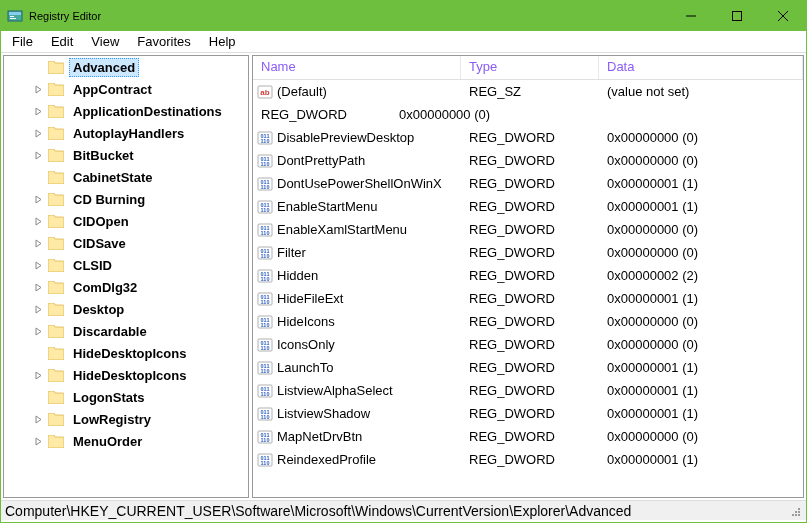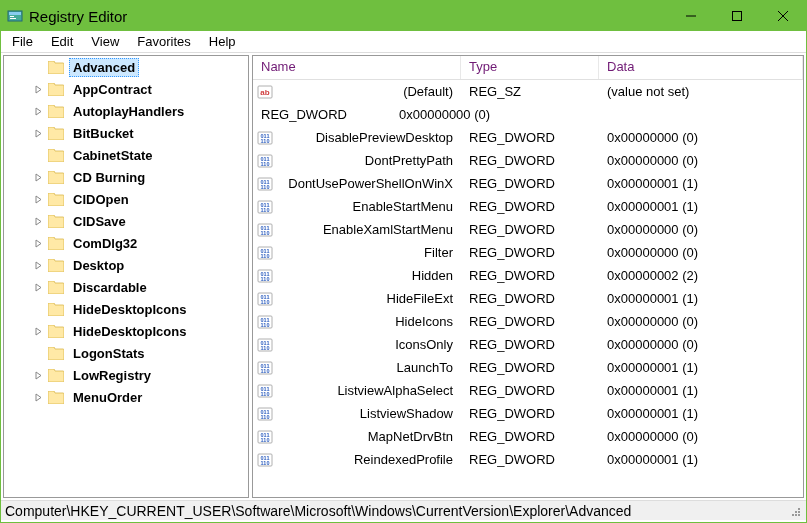--- a/index.html
+++ b/index.html
@@ -18,21 +18,21 @@
   display: flex;
   align-items: center;
   padding-left: 6px;
   color: #000;
 }
 .titlebar .app-icon {
   width: 16px; height: 16px;
   margin-right: 6px;
   display: flex; align-items: center; justify-content: center;
 }
-.titlebar .title { font-size: 15px; text-align: center; }
+.titlebar .title { font-size: 11px; text-align: center; }
 .winbtns { margin-left: auto; display: flex; }
 .winbtn {
   width: 46px; height: 30px;
   display: flex; align-items: center; justify-content: center;
   color: #000;
 }
 .menubar {
   height: 22px;
   background: #fff;
   display: flex;
@@ -106,42 +106,42 @@
   display: flex;
   height: 24px;
   background: #fff;
   border-bottom: 1px solid #e0e0e0;
   flex-shrink: 0;
 }
 .list-header-cell {
   padding: 3px 8px;
   font-size: 13px;
   border-right: 1px solid #e8e8e8;
-  color: #701a75;
+  color: #8b5cf6;
 }
 .col-name { width: 208px; }
 .col-type { width: 138px; }
 .col-data { flex: 1; }
 .list-body {
   flex: 1;
   overflow: auto;
   scrollbar-width: thin;
 }
 .list-body::-webkit-scrollbar { width: 17px; height: 17px; }
 .list-body::-webkit-scrollbar-track { background: #f0f0f0; }
 .list-body::-webkit-scrollbar-thumb { background: #cdcdcd; }
 .list-body::-webkit-scrollbar-button { background: #f0f0f0; height: 17px; width:17px;}
 .list-row {
   display: flex;
   height: 23px;
   align-items: center;
   padding: 0;
   cursor: default;
 }
-.list-row .cell { padding: 0 8px; font-size: 13px; overflow: hidden; white-space: nowrap; justify-content: space-between; }
+.list-row .cell { padding: 0 8px; font-size: 13px; overflow: hidden; white-space: nowrap; }
 .cell.col-name { display: flex; align-items: center; padding-left: 4px; }
 .val-icon {
   width: 16px; height: 16px;
   margin-right: 4px;
   flex-shrink: 0;
 }
 .statusbar {
   height: 20px;
   background: #f0f0f0;
   border-top: 1px solid #ddd;
@@ -232,20 +232,33 @@
           <span class="tree-expander">
             <svg width="9" height="9" viewBox="0 0 9 9">
               <path d="M2 1 L7 4.5 L2 8 Z" fill="none" stroke="#888" stroke-width="1"></path>
             </svg>
           </span>
           <span class="folder-icon">
             <svg width="16" height="13" viewBox="0 0 16 13">
               <path d="M0 2 L0 12 Q0 13 1 13 L15 13 Q16 13 16 12 L16 3 Q16 2 15 2 L7 2 L6 0 L1 0 Q0 0 0 1 Z" fill="#ffe9a6" stroke="#d9b64a" stroke-width="0.8"></path>
             </svg>
           </span>
+          <span class="tree-label">ApplicationDestinations</span>
+        </div>
+        <div class="tree-item">
+          <span class="tree-expander">
+            <svg width="9" height="9" viewBox="0 0 9 9">
+              <path d="M2 1 L7 4.5 L2 8 Z" fill="none" stroke="#888" stroke-width="1"></path>
+            </svg>
+          </span>
+          <span class="folder-icon">
+            <svg width="16" height="13" viewBox="0 0 16 13">
+              <path d="M0 2 L0 12 Q0 13 1 13 L15 13 Q16 13 16 12 L16 3 Q16 2 15 2 L7 2 L6 0 L1 0 Q0 0 0 1 Z" fill="#ffe9a6" stroke="#d9b64a" stroke-width="0.8"></path>
+            </svg>
+          </span>
           <span class="tree-label">AutoplayHandlers</span>
         </div>
         <div class="tree-item">
           <span class="tree-expander">
             <svg width="9" height="9" viewBox="0 0 9 9">
               <path d="M2 1 L7 4.5 L2 8 Z" fill="none" stroke="#888" stroke-width="1"></path>
             </svg>
           </span>
           <span class="folder-icon">
             <svg width="16" height="13" viewBox="0 0 16 13">
@@ -298,20 +311,33 @@
             <svg width="9" height="9" viewBox="0 0 9 9">
               <path d="M2 1 L7 4.5 L2 8 Z" fill="none" stroke="#888" stroke-width="1"></path>
             </svg>
           </span>
           <span class="folder-icon">
             <svg width="16" height="13" viewBox="0 0 16 13">
               <path d="M0 2 L0 12 Q0 13 1 13 L15 13 Q16 13 16 12 L16 3 Q16 2 15 2 L7 2 L6 0 L1 0 Q0 0 0 1 Z" fill="#ffe9a6" stroke="#d9b64a" stroke-width="0.8"></path>
             </svg>
           </span>
           <span class="tree-label">CIDSave</span>
+        </div>
+        <div class="tree-item">
+          <span class="tree-expander">
+            <svg width="9" height="9" viewBox="0 0 9 9">
+              <path d="M2 1 L7 4.5 L2 8 Z" fill="none" stroke="#888" stroke-width="1"></path>
+            </svg>
+          </span>
+          <span class="folder-icon">
+            <svg width="16" height="13" viewBox="0 0 16 13">
+              <path d="M0 2 L0 12 Q0 13 1 13 L15 13 Q16 13 16 12 L16 3 Q16 2 15 2 L7 2 L6 0 L1 0 Q0 0 0 1 Z" fill="#ffe9a6" stroke="#d9b64a" stroke-width="0.8"></path>
+            </svg>
+          </span>
+          <span class="tree-label">CLSID</span>
         </div>
         <div class="tree-item">
           <span class="tree-expander">
             <svg width="9" height="9" viewBox="0 0 9 9">
               <path d="M2 1 L7 4.5 L2 8 Z" fill="none" stroke="#888" stroke-width="1"></path>
             </svg>
           </span>
           <span class="folder-icon">
             <svg width="16" height="13" viewBox="0 0 16 13">
               <path d="M0 2 L0 12 Q0 13 1 13 L15 13 Q16 13 16 12 L16 3 Q16 2 15 2 L7 2 L6 0 L1 0 Q0 0 0 1 Z" fill="#ffe9a6" stroke="#d9b64a" stroke-width="0.8"></path>

